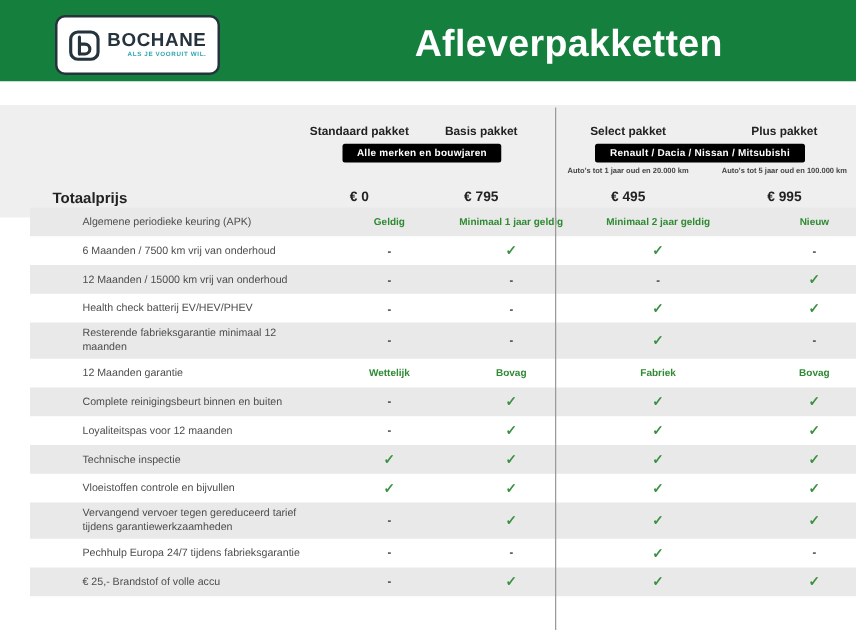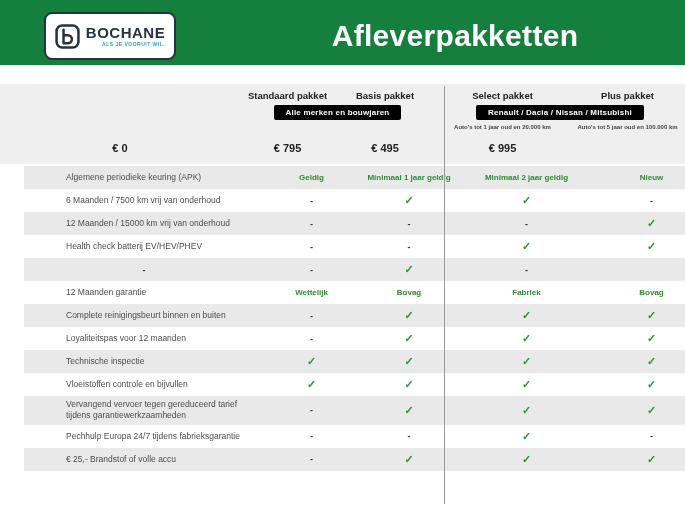--- a/index.html
+++ b/index.html
@@ -21,21 +21,21 @@
   .logo-text { display: flex; flex-direction: column; line-height: 1; }
   .logo-name { font-size: 15px; font-weight: bold; color: #24333c; letter-spacing: 0.5px; }
   .logo-tagline { font-size: 5px; font-weight: bold; color: #2aa6af; letter-spacing: 0.5px; text-align: right; margin-top: 2px; }
   .page-title {
     position: absolute; left: 225px; right: 0; top: 0; height: 72px; margin: 0;
     display: flex; align-items: center; justify-content: center;
     color: #fff; font-size: 30px; font-weight: bold; letter-spacing: 0.3px;
   }
 
   
-  .table-head { position: absolute; top: 84px; left: 0; right: 0; background: #efefef; padding-top: 6px; }
+  .table-head { position: absolute; top: 84px; left: 0; right: 0; background: #efefef; padding-top: 16px; }
   .hrow { display: grid; grid-template-columns: 240px 95px 100px 135px 115px; align-items: center; }
   .hrow.badges { grid-template-columns: 240px 195px 250px; margin-top: 4px; }
   .col-h { text-align: center; font-size: 9.5px; font-weight: bold; color: #222; }
   .badge {
     display: block; margin: 0 auto; width: max-content;
     background: #000000; color: #fff; font-size: 8px; font-weight: bold;
     padding: 3px 12px; border-radius: 2px; letter-spacing: 0.2px;
   }
   .note { text-align: center; font-size: 6px; font-weight: bold; color: #444; padding-top: 4px; }
   .hrow.totals { height: 32px; margin-top: 2px; }
@@ -94,20 +94,21 @@
 
     <div class="hrow">
       <div></div>
       <div></div>
       <div></div>
       <div class="note">Auto's tot 1 jaar oud en 20.000 km</div>
       <div class="note">Auto's tot 5 jaar oud en 100.000 km</div>
     </div>
 
     <div class="hrow totals">
+      <div class="total-label">Totaalprijs</div>
       <div class="total-val">€ 0</div>
       <div class="total-val">€ 795</div>
       <div class="total-val">€ 495</div>
       <div class="total-val">€ 995</div>
     </div>
   </section>
 
   <section class="rows" id="rows">
       <div class="row shade">
         <div class="row-label">Algemene periodieke keuring (APK)</div>
@@ -131,20 +132,21 @@
         <div class="cell check">✓</div>
       </div>
       <div class="row">
         <div class="row-label">Health check batterij EV/HEV/PHEV</div>
         <div class="cell dash">-</div>
         <div class="cell dash">-</div>
         <div class="cell check">✓</div>
         <div class="cell check">✓</div>
       </div>
       <div class="row shade">
+        <div class="row-label">Resterende fabrieksgarantie minimaal 12 maanden</div>
         <div class="cell dash">-</div>
         <div class="cell dash">-</div>
         <div class="cell check">✓</div>
         <div class="cell dash">-</div>
       </div>
       <div class="row">
         <div class="row-label">12 Maanden  garantie</div>
         <div class="cell green-text">Wettelijk</div>
         <div class="cell green-text">Bovag</div>
         <div class="cell green-text">Fabriek</div>

